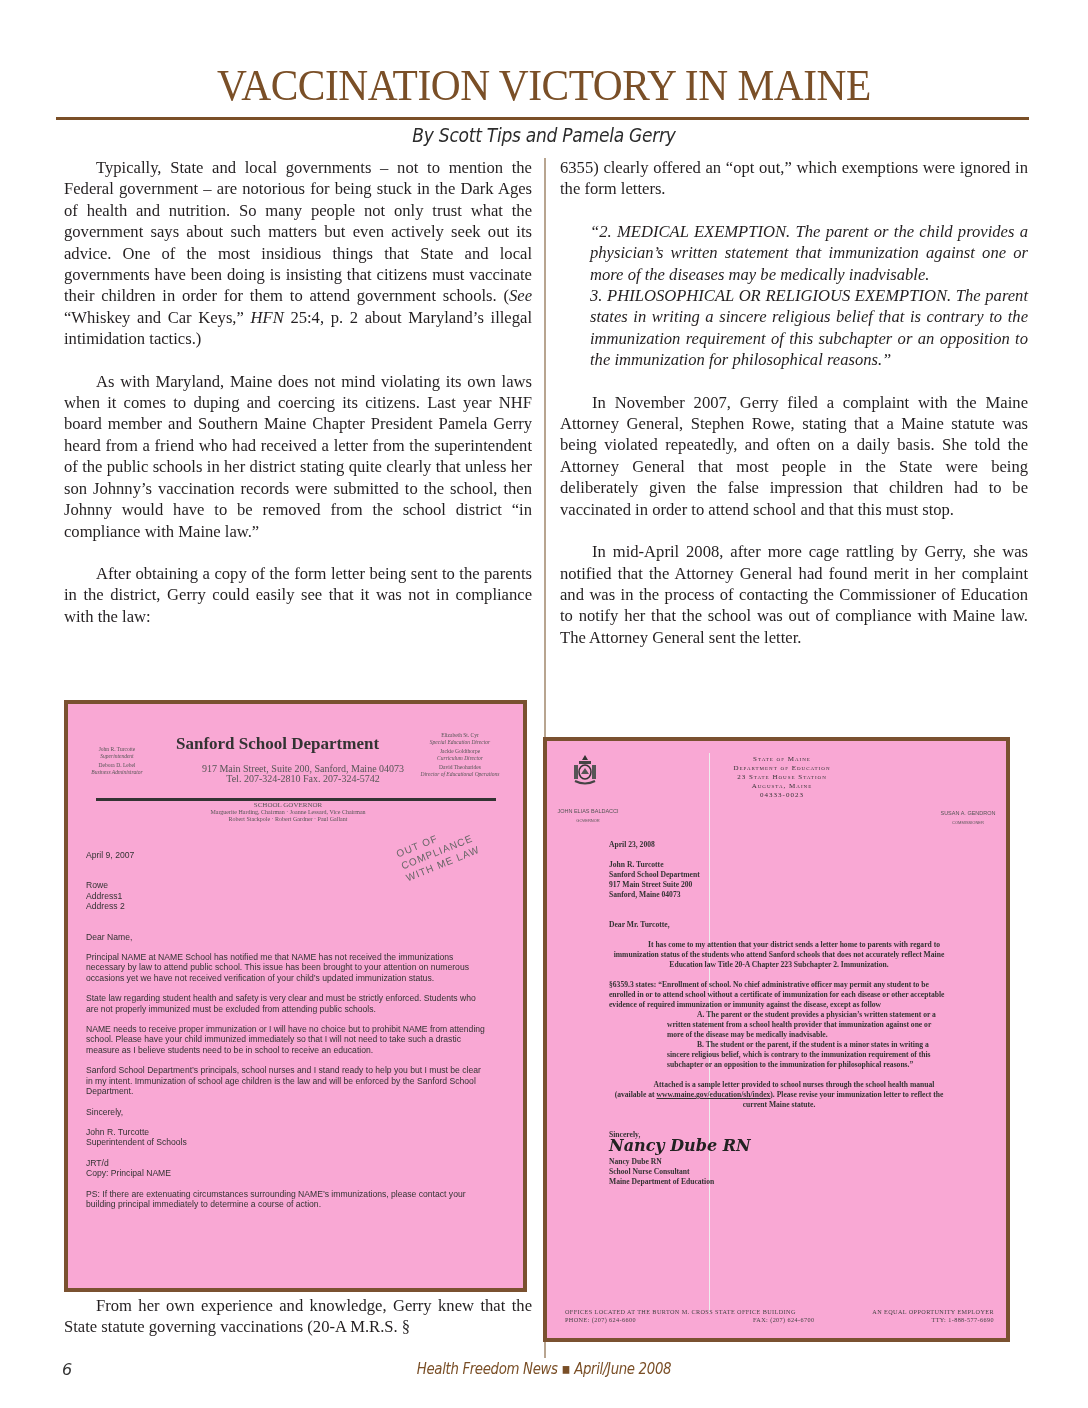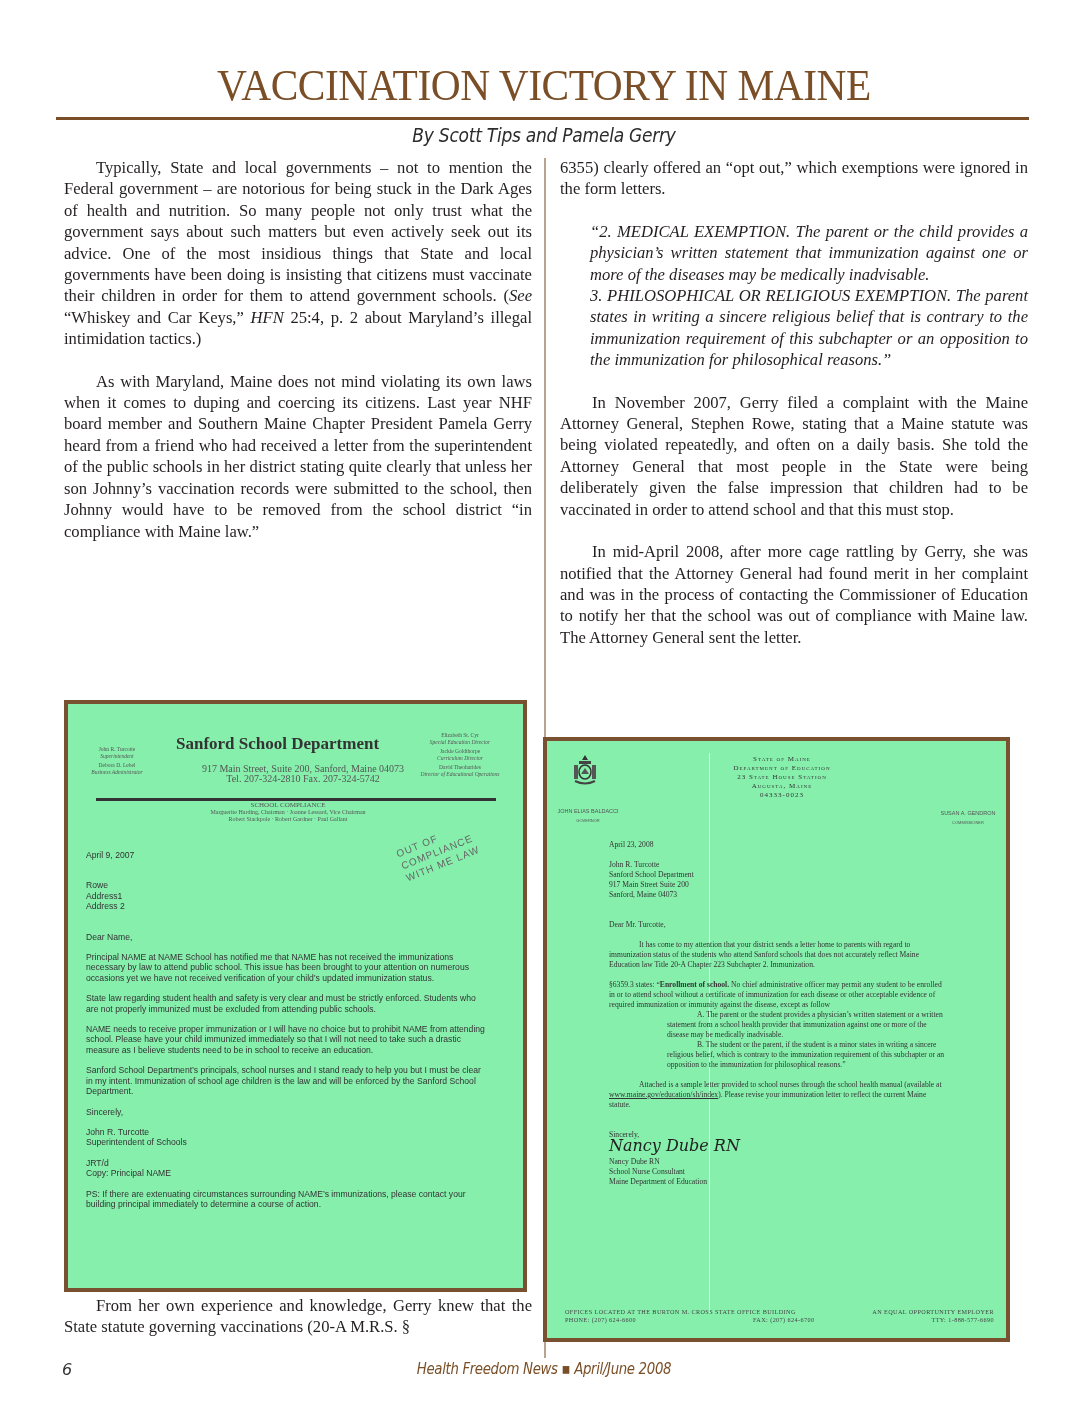--- a/index.html
+++ b/index.html
@@ -22,21 +22,21 @@
   .col-left { left: 64px; }
   .col-right { left: 560px; }
   .col-divider { position: absolute; left: 544px; top: 158px; width: 2px; height: 1200px; background: #b8a590; }
 
   .p { text-indent: 32px; margin-bottom: 21px; hyphens: manual; }
   .p.noindent { text-indent: 0; }
   .quote { margin-left: 30px; font-style: italic; text-indent: 0; margin-bottom: 21px; }
   .quote span { display: block; }
 
   
-  .frame { position: absolute; border: 4px solid #7a5130; background: #86efac; overflow: hidden; }
+  .frame { position: absolute; border: 4px solid #7a5130; background: #f9a8d4; overflow: hidden; }
   .frame-left { left: 64px; top: 700px; width: 463px; height: 592px; }
   .frame-right { left: 543px; top: 737px; width: 467px; height: 605px; }
 
   .letter-sans { font-family: "Liberation Sans", sans-serif; color: #333; }
   .letter-serif { font-family: "Liberation Serif", serif; color: #333; }
 
   
   .sf-head { position: absolute; left: 0; right: 0; top: 28px; height: 70px; }
   .sf-name { position: absolute; left: 108px; top: 2px; font-family: "Liberation Serif", serif; font-weight: bold; font-size: 17px; color: #333; }
   .sf-addr { position: absolute; left: 130px; top: 32px; font-size: 10px; line-height: 10px; text-align: center; color: #555; width: 210px; font-family: "Liberation Serif", serif; }
@@ -49,23 +49,23 @@
   .sf-body { position: absolute; left: 18px; top: 146px; width: 400px; font-size: 8.6px; line-height: 10.4px; color: #333; }
   .sf-body div { margin-bottom: 10px; }
   .sf-sig { font-family: "DejaVu Serif", serif; font-style: italic; font-size: 16px; color: #222; margin: -4px 0 0 10px !important; height: 18px; }
 
   
   .me-seal { position: absolute; left: 24px; top: 12px; width: 28px; height: 34px; }
   .me-gov { position: absolute; left: 6px; top: 66px; font-size: 5.5px; line-height: 9px; color: #555; text-align: center; width: 70px; font-family: "Liberation Sans", sans-serif; }
   .me-vline { position: absolute; left: 162px; top: 12px; width: 1px; height: 560px; background: #eee; }
   .me-head { position: absolute; left: 150px; top: 14px; width: 170px; text-align: center; font-size: 7px; line-height: 9px; color: #333; letter-spacing: 1px; font-family: "Liberation Serif", serif; font-variant: small-caps; }
   .me-comm { position: absolute; right: 8px; top: 68px; font-size: 5.5px; line-height: 9px; color: #555; text-align: center; width: 60px; font-family: "Liberation Sans", sans-serif; }
-  .me-body { position: absolute; left: 62px; top: 99px; width: 340px; font-size: 7.6px; line-height: 10px; color: #333; }
+  .me-body { position: absolute; left: 62px; top: 99px; width: 340px; font-size: 7.6px; line-height: 10px; color: #333; font-weight: bold; }
   .me-body .gap { height: 10px; }
-  .me-ind { text-indent: 30px; }
+  .me-ind { text-indent: 30px; text-align: center; }
   .me-sub { margin-left: 58px; }
   .me-sub .ind { text-indent: 30px; }
   .me-sig { font-family: "DejaVu Serif", serif; font-style: italic; font-size: 16px; color: #222; height: 16px; margin-top: 1px; }
   .me-foot { position: absolute; left: 18px; right: 12px; bottom: 14px; font-size: 6.2px; line-height: 8px; color: #444; letter-spacing: 0.4px; font-family: "Liberation Serif", serif; }
   .me-foot .row { display: flex; justify-content: space-between; }
 
   .link { text-decoration: underline; }
 
   .footer-page { position: absolute; left: 62px; top: 1360px; font-family: "DejaVu Sans", sans-serif; font-style: italic; font-size: 16px; color: #333; }
   .footer-mag { position: absolute; left: 0; width: 1088px; top: 1360px; text-align: center; font-family: "DejaVu Sans", sans-serif; font-style: italic; font-size: 15.5px; color: #7a4f27; transform: scaleX(0.86); letter-spacing: -0.4px; }
@@ -75,20 +75,21 @@
 
 <div class="title">VACCINATION VICTORY IN MAINE</div>
 <div class="title-rule"></div>
 <div class="byline">By Scott Tips and Pamela Gerry</div>
 
 <div class="col-divider"></div>
 
 <div class="col col-left">
   <div class="p"><span>Typically, State and local governments – not to mention the Federal government – are notorious for being stuck in the Dark Ages of health and nutrition.  So many people not only trust what the government says about such matters but even actively seek out its advice.  One of the most insidious things that State and local governments have been doing is insisting that citizens must vaccinate their children in order for them to attend government schools.  (</span><i>See</i><span> “Whiskey and Car Keys,” </span><i>HFN</i><span> 25:4, p. 2 about Maryland’s illegal intimi­dation tactics.)</span></div>
   <div class="p" style="margin-top:10px">As with Maryland, Maine does not mind violating its own laws when it comes to duping and coercing its citizens. Last year NHF board member and Southern Maine Chapter President Pamela Gerry heard from a friend who had re­ceived a letter from the superintendent of the public schools in her district stating quite clearly that unless her son John­ny’s vaccination records were submitted to the school, then Johnny would have to be removed from the school district “in compliance with Maine law.”</div>
+  <div class="p">After obtaining a copy of the form letter being sent to the parents in the district, Gerry could easily see that it was not in compliance with the law:</div>
 </div>
 
 <div class="col col-left" style="top:1295px">
   <div class="p">From her own experience and knowledge, Gerry knew that the State statute governing vaccinations (20-A M.R.S. §</div>
 </div>
 
 <div class="col col-right">
   <div class="p noindent">6355) clearly offered an “opt out,” which exemptions were ignored in the form letters.</div>
   <div class="quote" style="margin-top:13px">
     <span>“2. MEDICAL EXEMPTION. The parent or the child provides a physician’s written statement that immuniza­tion against one or more of the diseases may be medi­cally inadvisable.</span>
@@ -115,21 +116,21 @@
       <div>Elizabeth St. Cyr</div>
       <i>Special Education Director</i>
       <div>Jackie Goldthorpe</div>
       <i>Curriculum Director</i>
       <div>David Theoharides</div>
       <i>Director of Educational Operations</i>
     </div>
   </div>
   <div class="sf-rule"></div>
   <div class="sf-committee">
-    <div style="font-size:7px">SCHOOL COMPLIANCE</div>
+    <div style="font-size:7px">SCHOOL GOVERNOR</div>
     <div>Marguerite Harding, Chairman · Joanne Lessard, Vice Chairman</div>
     <div>Robert Stackpole · Robert Gardner · Paul Gallant</div>
   </div>
   <div class="sf-stamp">OUT OF COMPLIANCE WITH ME LAW</div>
   <div class="sf-body">
     <div style="margin-bottom:20px">April 9, 2007</div>
     <div style="margin-bottom:20px">
       <span style="display:block">Rowe</span>
       <span style="display:block">Address1</span>
       <span style="display:block">Address 2</span>

